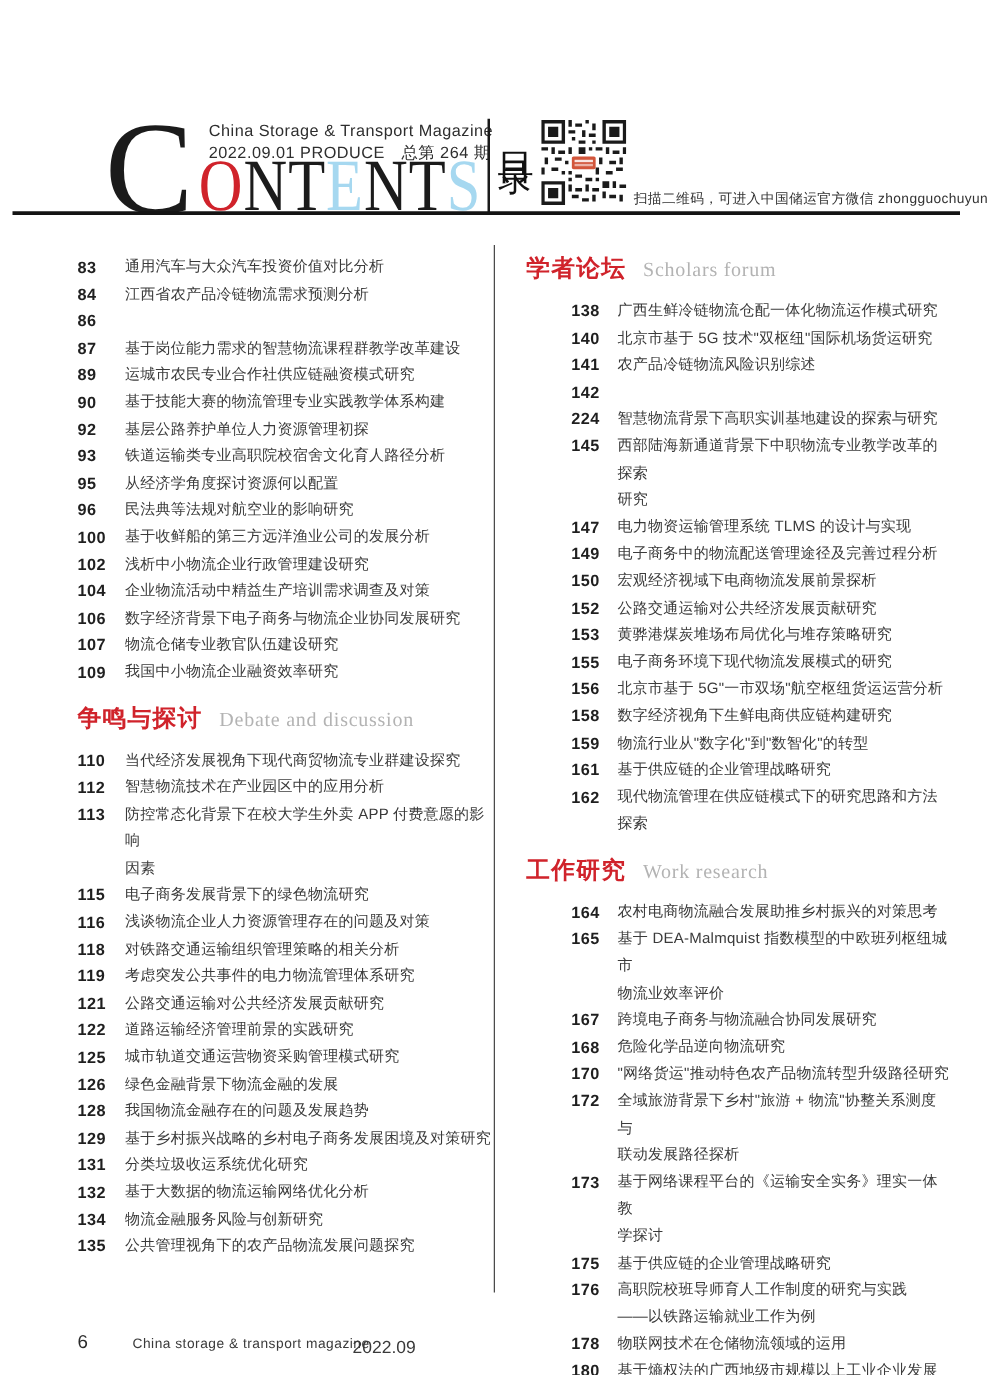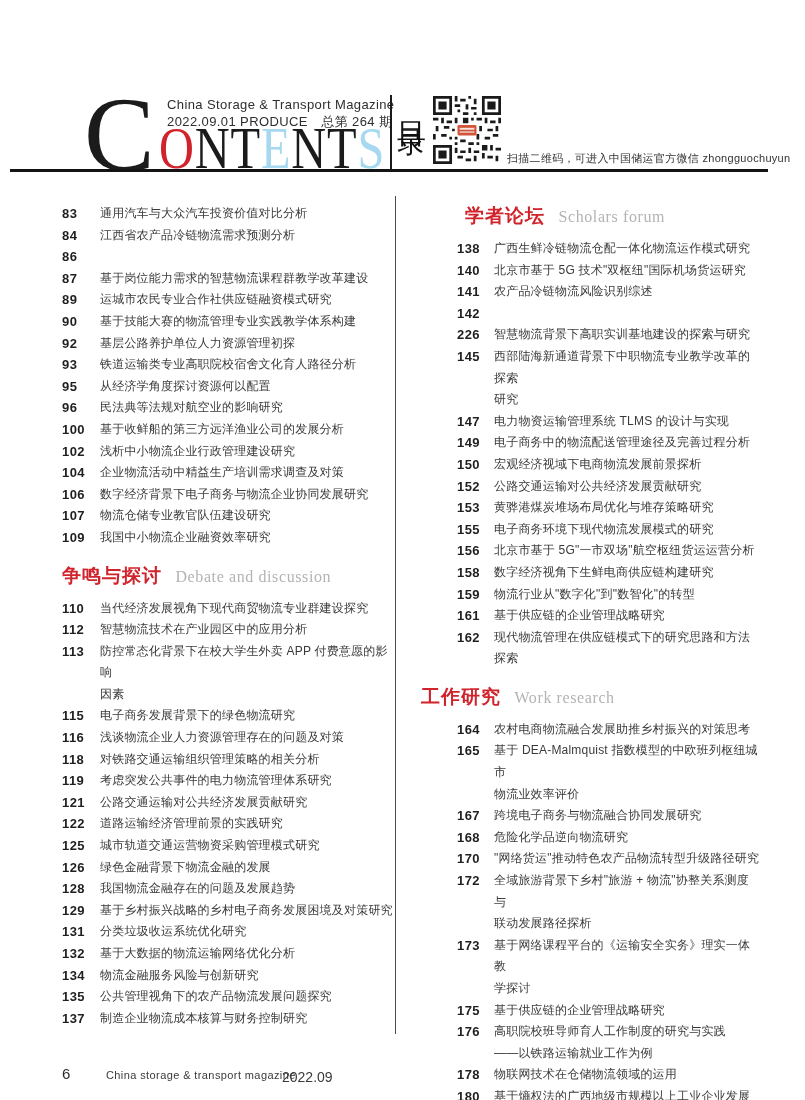--- a/index.html
+++ b/index.html
@@ -26,21 +26,21 @@
   
   .col-divider{position:absolute;left:395px;top:196px;width:1px;height:838px;background:#4a4a4a;}
   .col{position:absolute;top:203px;}
   .col.left{left:62px;width:334px;}
   .col.right{left:421px;width:340px;}
   .entry{display:flex;align-items:flex-start;}
   .entry .num{flex:0 0 38px;font-weight:bold;font-size:13px;line-height:21.6px;color:#1f1f1f;letter-spacing:.4px;}
   .col.right .entry .num{flex:0 0 37px;margin-left:36px;}
   .entry .title{flex:1;font-size:12px;line-height:21.6px;letter-spacing:.2px;color:#3a3a3a;white-space:pre-line;}
   .sec-header{margin:14px 0 8px 0;line-height:26px;white-space:nowrap;}
-  .sec-header.first{margin-top:0;margin-left:44px;}
+  .sec-header.first{margin-top:0;}
   .sec-zh{font-size:19px;font-weight:bold;color:#d0232b;letter-spacing:1px;}
   .sec-en{font-family:"Liberation Serif",serif;font-size:16px;color:#b3b3b3;margin-left:9px;letter-spacing:.6px;}
 
   
   .f-num{position:absolute;left:62px;top:1065px;font-size:15px;color:#2b2b2b;}
   .f-mag{position:absolute;left:106px;top:1069px;font-size:11px;color:#3a3a3a;letter-spacing:.4px;}
   .f-issue{position:absolute;left:282px;top:1069px;font-size:14px;color:#3a3a3a;}
 </style>
 </head>
 <body>
@@ -237,24 +237,20 @@
       <div class="entry">
         <span class="num">134</span>
         <span class="title">物流金融服务风险与创新研究</span>
       </div>
 
       <div class="entry">
         <span class="num">135</span>
         <span class="title">公共管理视角下的农产品物流发展问题探究</span>
       </div>
 
-      <div class="entry">
-        <span class="num">137</span>
-        <span class="title">制造企业物流成本核算与财务控制研究</span>
-      </div>
 
   </div>
 
   <div class="col right">
     <div class="sec-header first">
       <span class="sec-zh">学者论坛</span>
       <span class="sec-en">Scholars forum</span>
     </div>
 
       <div class="entry">
@@ -270,21 +266,21 @@
       <div class="entry">
         <span class="num">141</span>
         <span class="title">农产品冷链物流风险识别综述</span>
       </div>
 
       <div class="entry">
         <span class="num">142</span>
       </div>
 
       <div class="entry">
-        <span class="num">226</span>
+        <span class="num">224</span>
         <span class="title">智慧物流背景下高职实训基地建设的探索与研究</span>
       </div>
 
       <div class="entry">
         <span class="num">145</span>
         <span class="title">西部陆海新通道背景下中职物流专业教学改革的探索
 研究</span>
       </div>
 
       <div class="entry">

